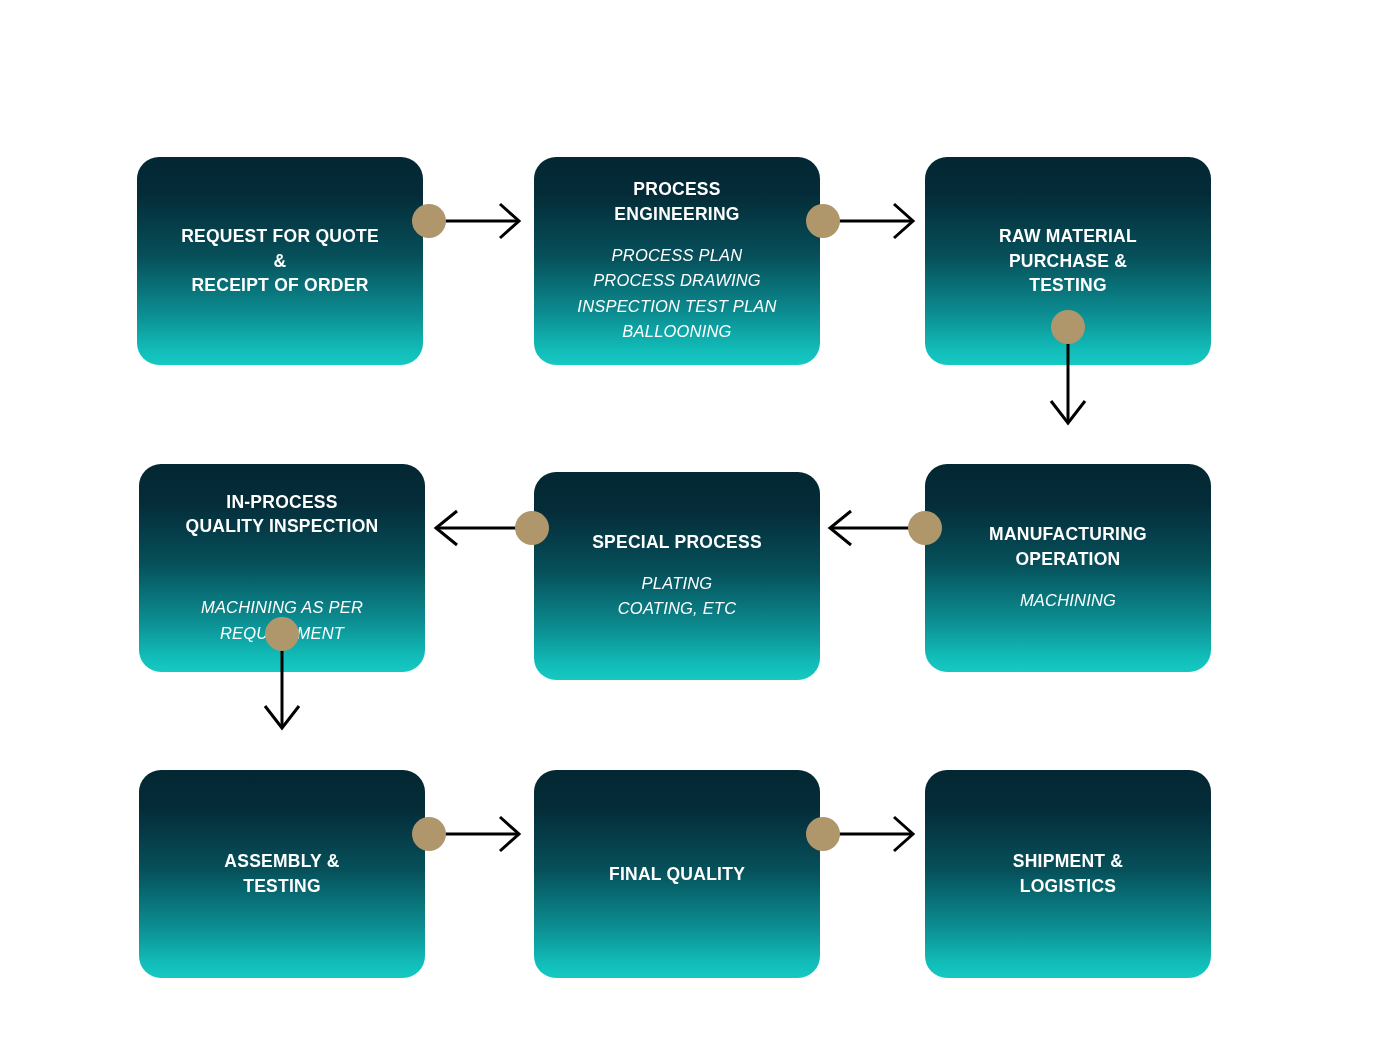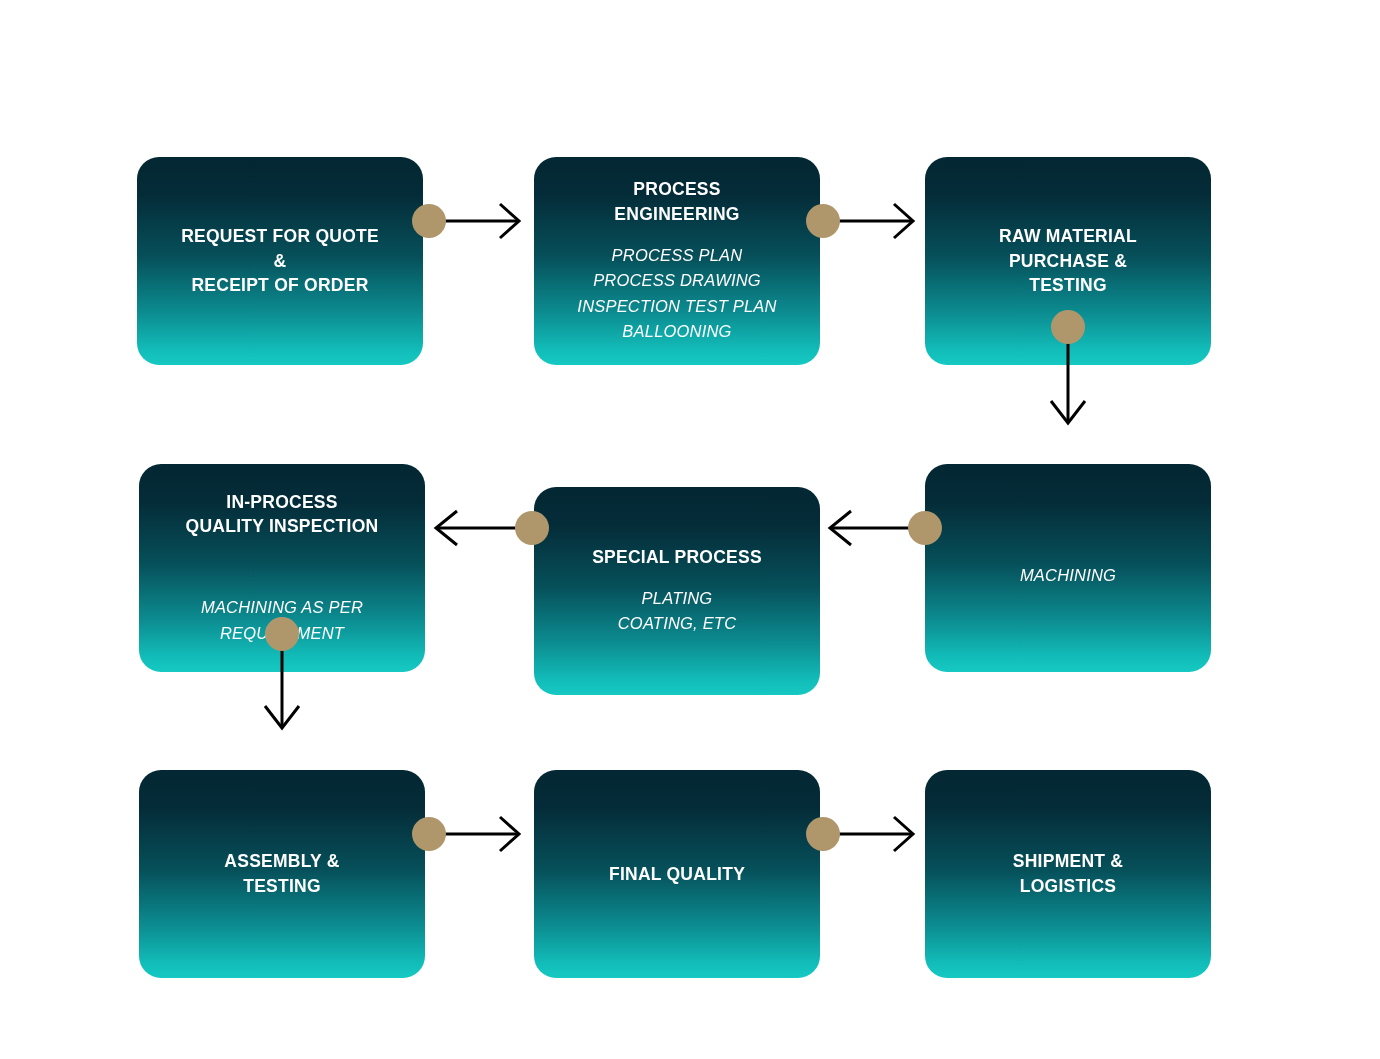--- a/index.html
+++ b/index.html
@@ -108,27 +108,29 @@
 
   </div>
 
   <div class="node" style="left:139px; top:424px;gap:40px;">
     <div class="node-title">IN-PROCESS
 QUALITY INSPECTION</div>
     <div class="node-sub">MACHINING AS PER
 REQUIREMENT</div>
   </div>
 
-  <div class="node" style="left:534px; top:447px;">
+  <div class="node" style="left:534px; top:432px;">
     <div class="node-title">SPECIAL PROCESS</div>
     <div class="node-sub">PLATING
 COATING, ETC</div>
   </div>
 
   <div class="node" style="left:925px; top:424px;">
+    <div class="node-title">MANUFACTURING
+OPERATION</div>
     <div class="node-sub">MACHINING</div>
   </div>
 
   <div class="node" style="left:139px; top:730px;">
     <div class="node-title">ASSEMBLY &amp;
 TESTING</div>
 
   </div>
 
   <div class="node" style="left:534px; top:730px;">

